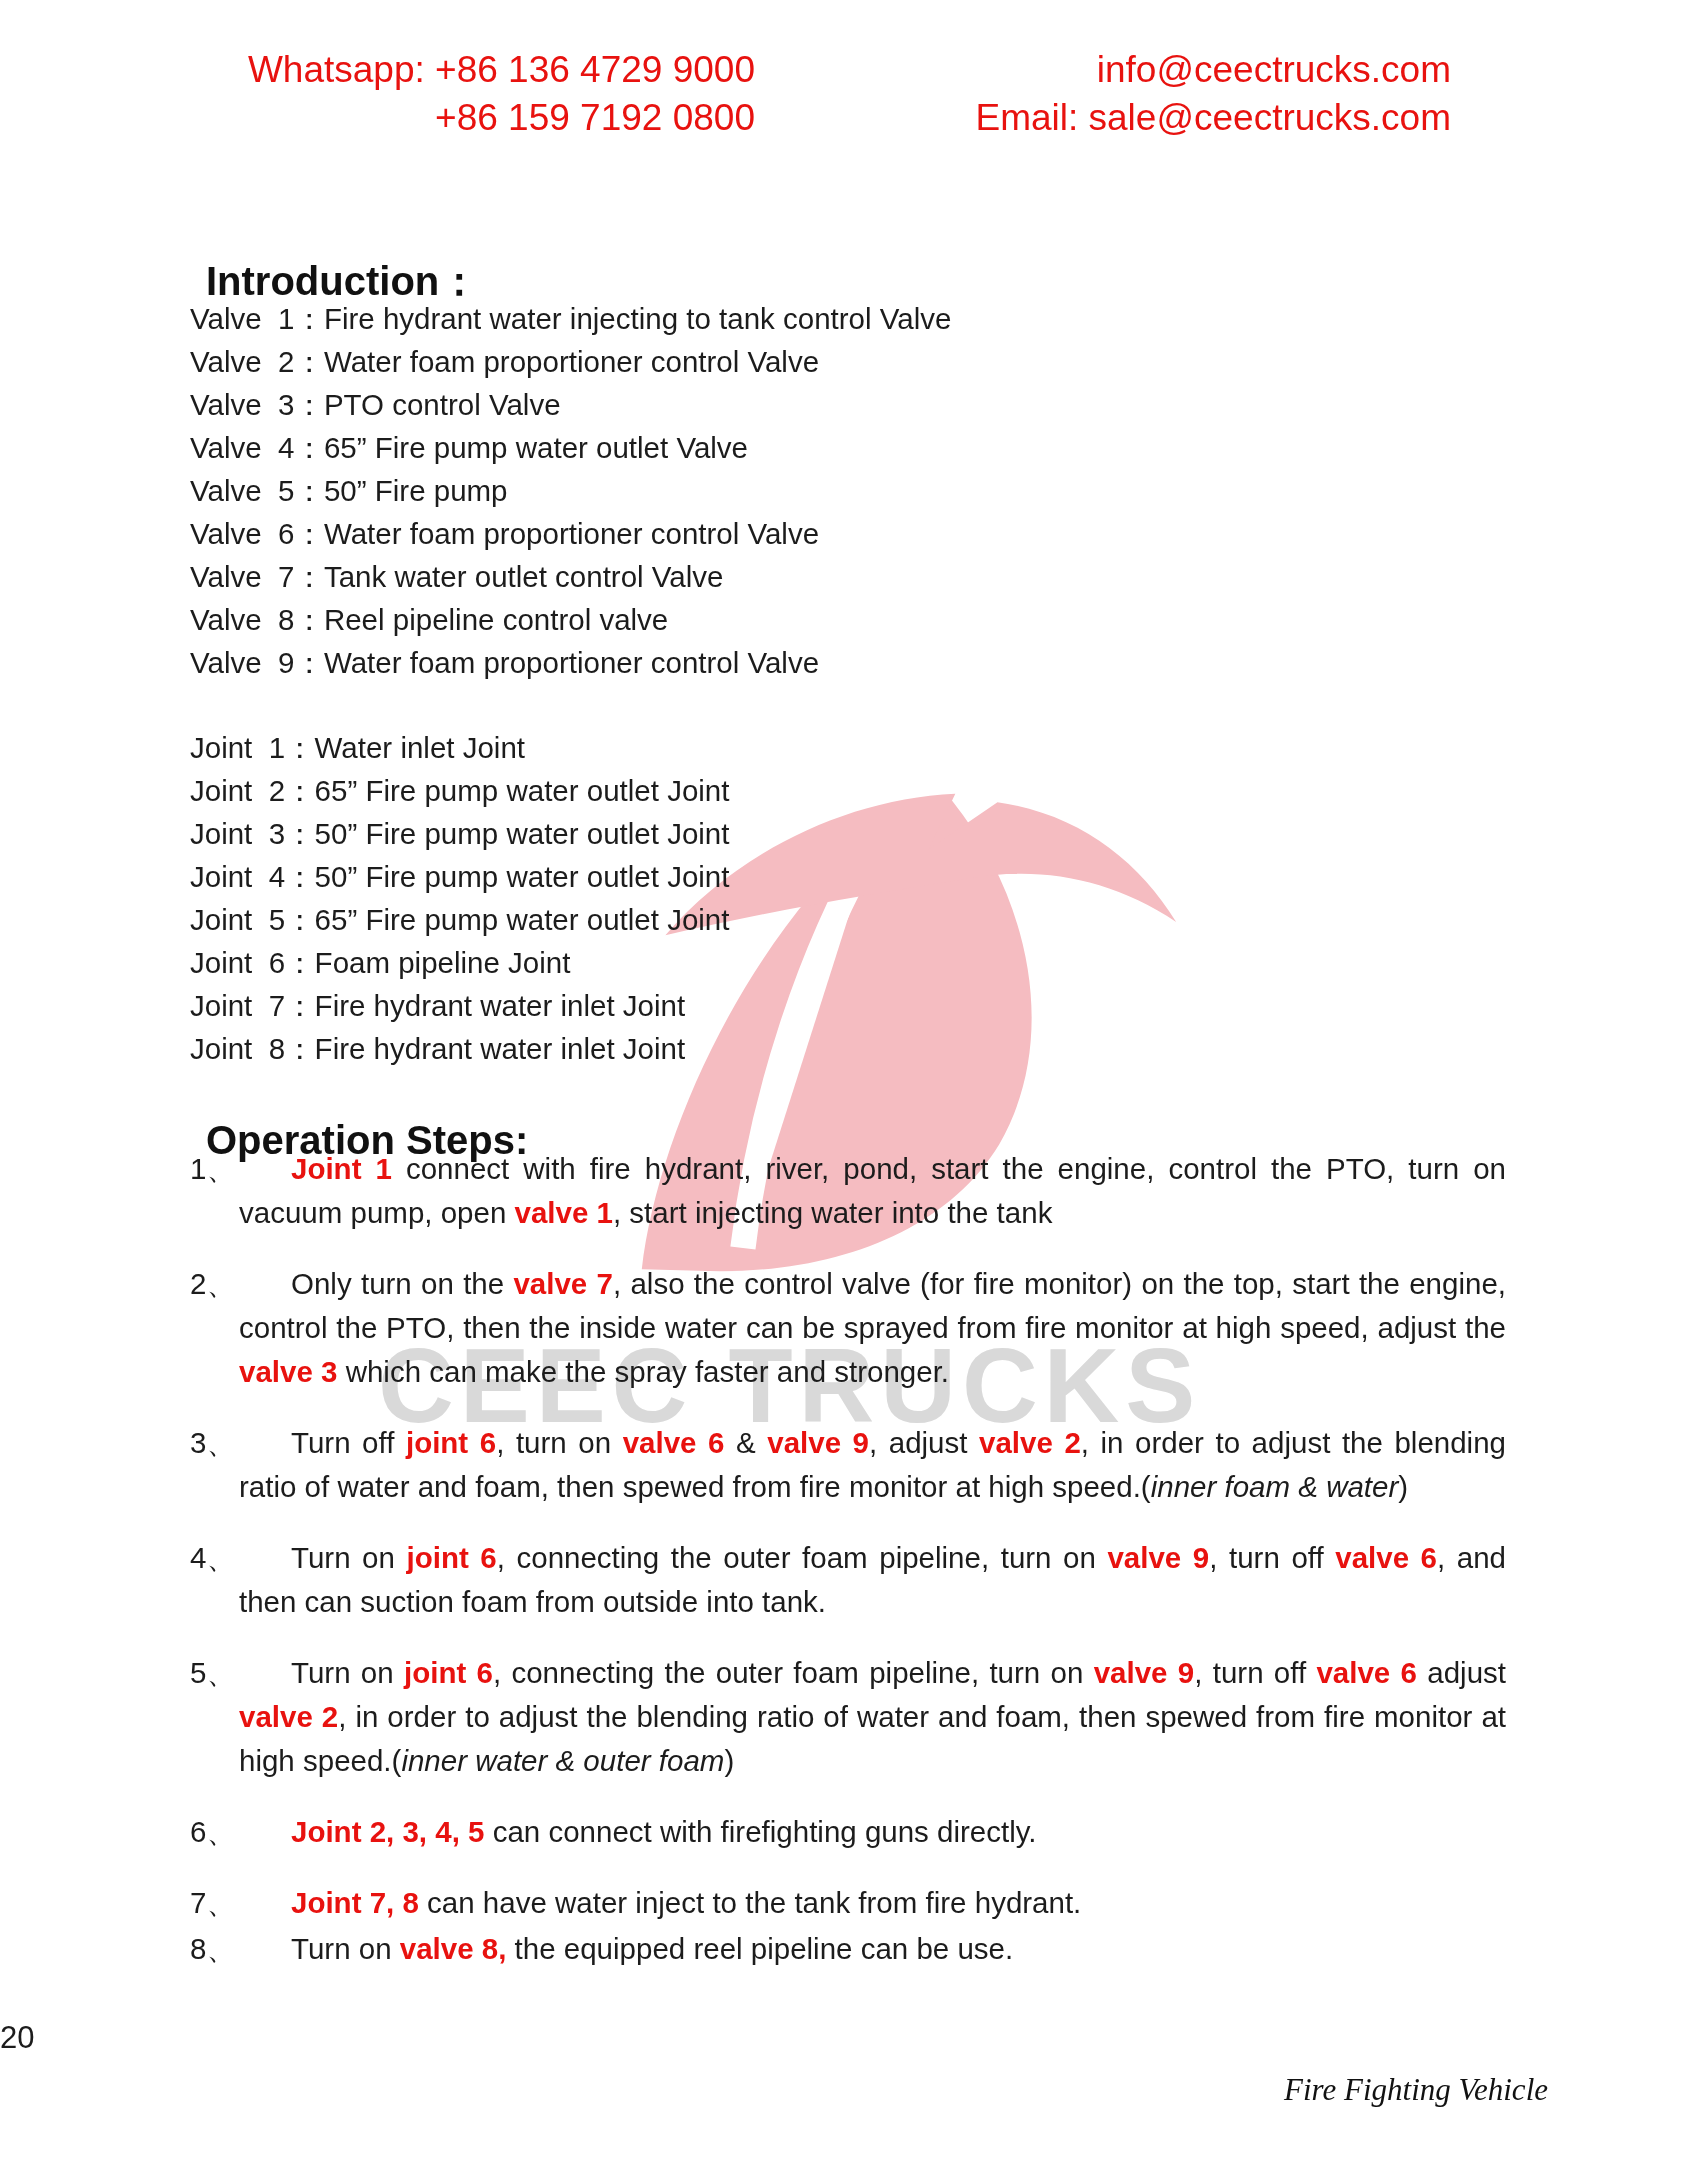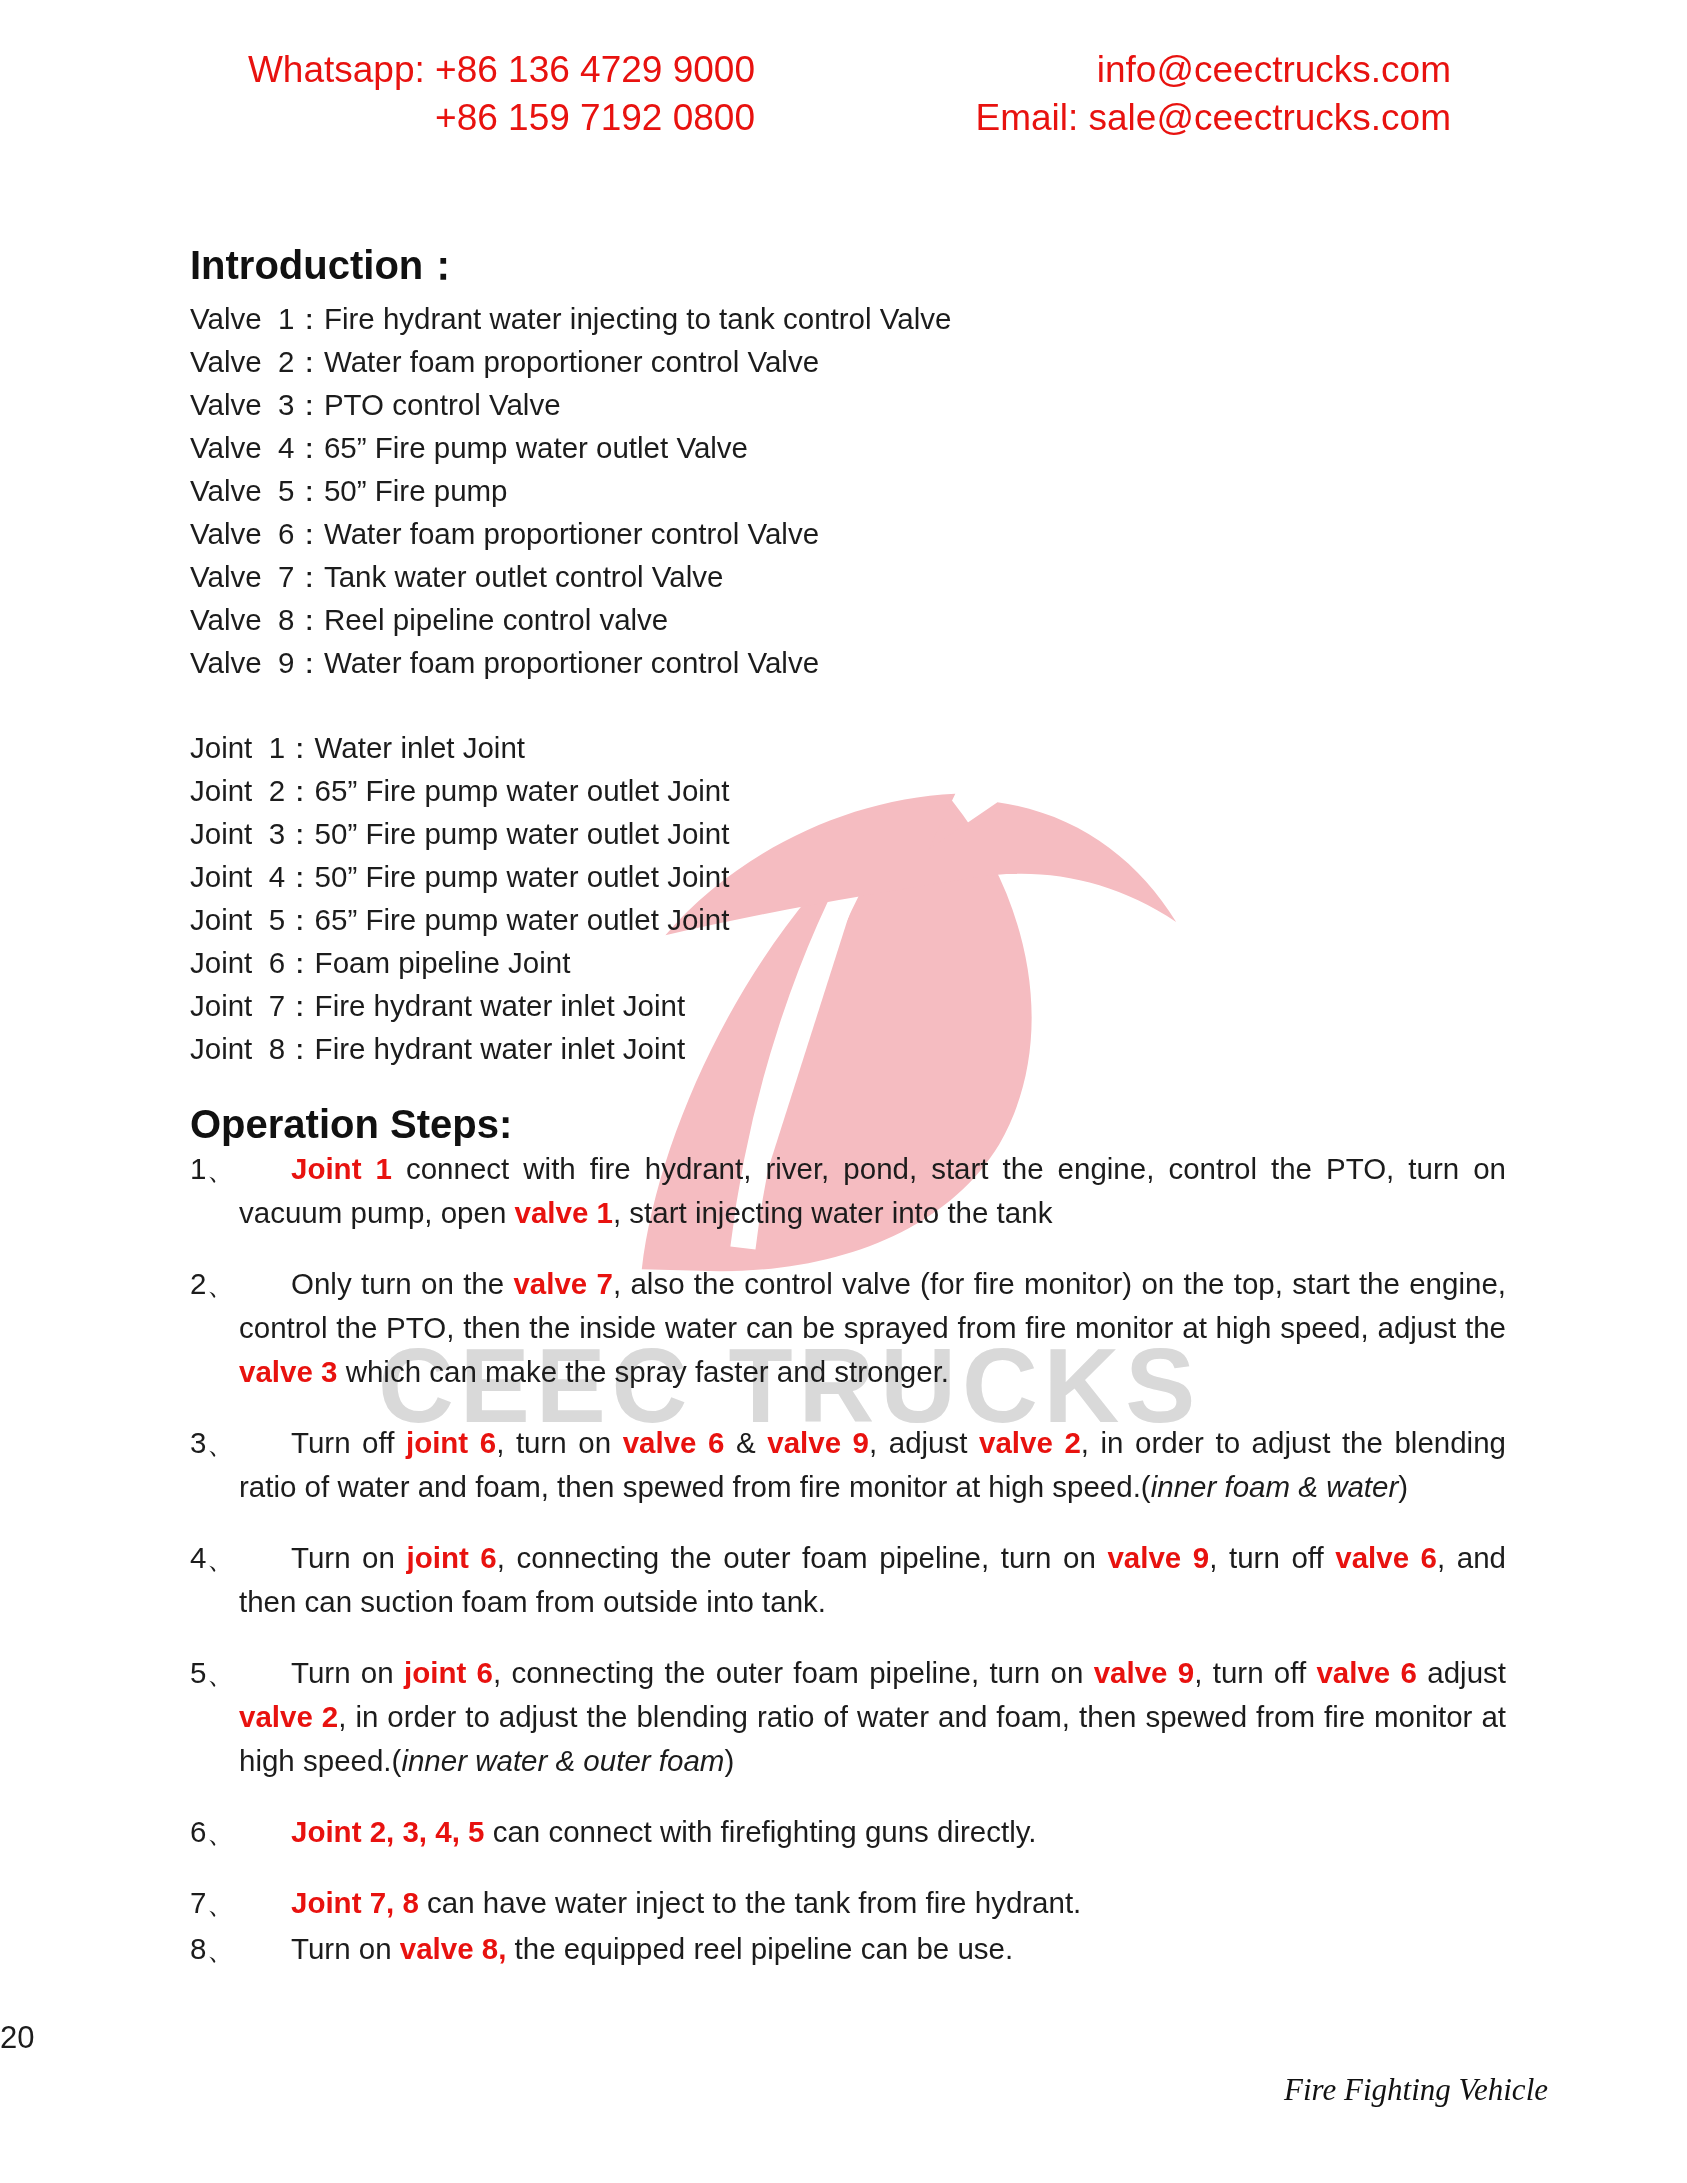--- a/index.html
+++ b/index.html
@@ -14,21 +14,21 @@
   .text-wm {
     position:absolute; top:1326px; left:378px; white-space:nowrap;
     font-size:105px; font-weight:800; letter-spacing:5.9px;
     color:var(--watermark-gray,#d9d9d9);
   }
   
   .hdr { position:absolute; top:25px; font-size:37px; line-height:48px; font-weight:400; color:var(--accent-red,#e8120f);margin-top:21px; }
   .hdr-left  { left:202px;  width:553px; text-align:right; }
   .hdr-right { left:928px; width:523px; text-align:right; }
   
-  h1 { position:absolute; left:190px; margin:0; font-size:40px; font-weight:bold; color:#111;text-align:right; }
+  h1 { position:absolute; left:190px; margin:16px; font-size:40px; font-weight:bold; color:#111;text-align:right; }
   .intro-h { top:238px; }
   .ops-h   { top:1102px; }
   
   .list { position:absolute; left:190px; font-size:29.5px; line-height:43px; }
   .valves { top:297px; }
   .joints { top:726px; }
   .list-item { white-space:pre; }
   
   .steps { position:absolute; top:1147px; left:190px; width:1316px; font-size:29.5px; line-height:44px; }
   .step { display:flex; }

